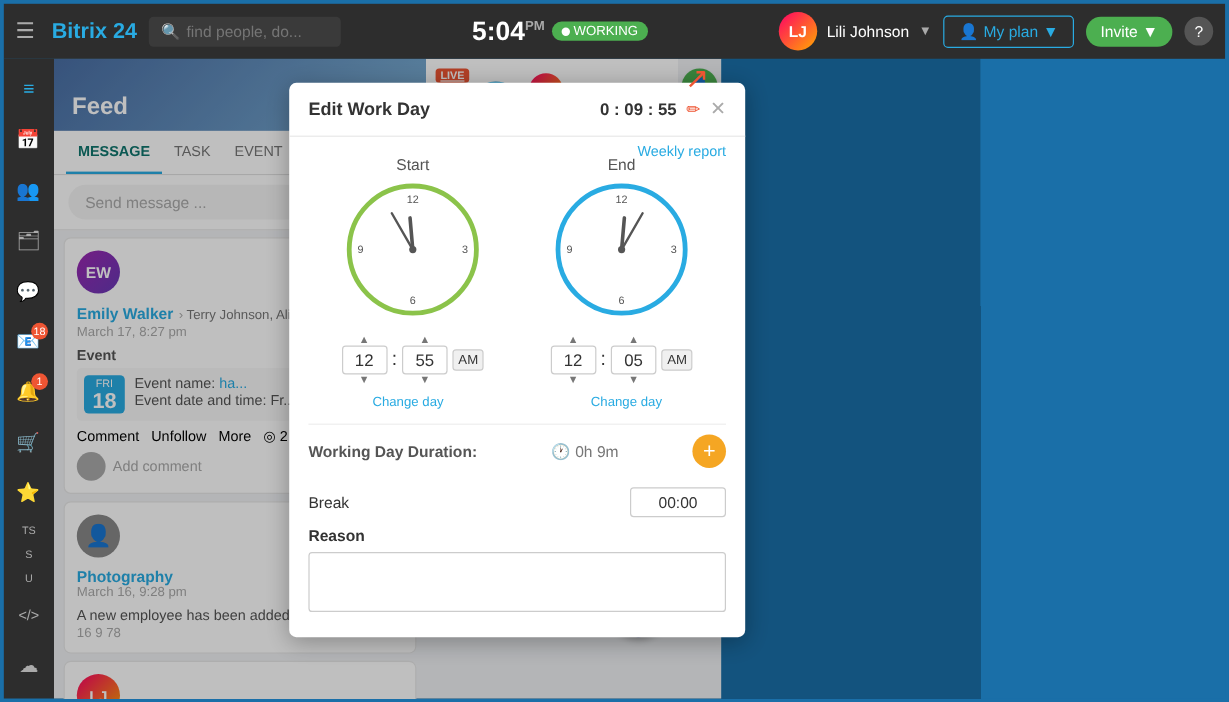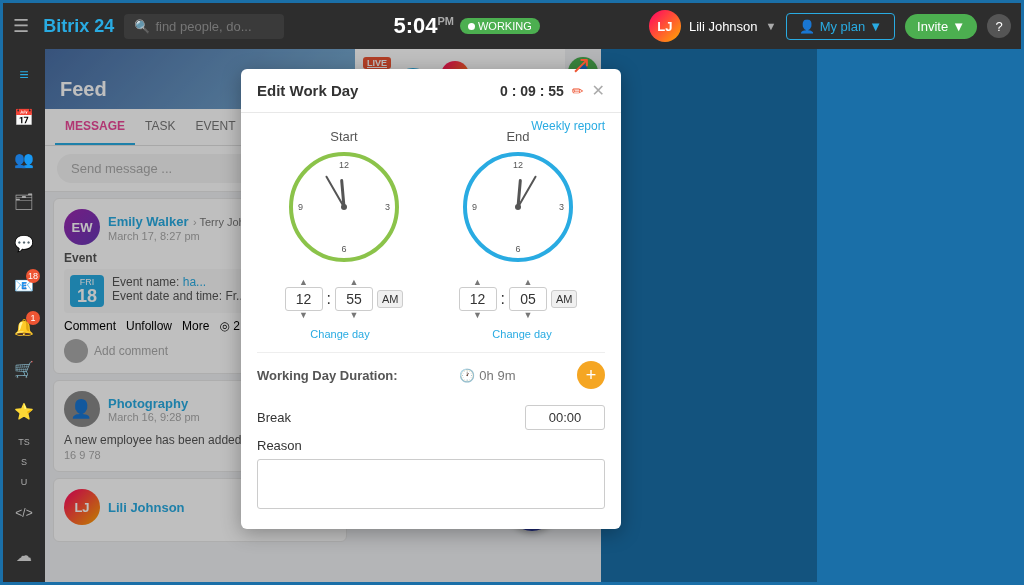--- a/index.html
+++ b/index.html
@@ -162,21 +162,21 @@
       padding: 0 10px;
     }
     .tab-item {
       padding: 10px 10px;
       font-size: 12px;
       color: #777;
       cursor: pointer;
       border-bottom: 2px solid transparent;
     }
     .tab-item.active {
-      color: #ec4899;
+      color: #0f766e;
       border-bottom: 2px solid #29abe2;
       font-weight: bold;
     }
     .send-message-bar {
       background: #fff;
       padding: 8px 12px;
       border-bottom: 1px solid #e8e8e8;
     }
     .send-message-input {
       background: #f5f5f5;
@@ -187,21 +187,21 @@
       cursor: pointer;
     }
     .feed-items { overflow-y: auto; flex: 1; }
     .feed-item {
       background: #fff;
       margin: 6px 8px;
       border-radius: 6px;
       padding: 10px;
       border: 1px solid #e8e8e8;
     }
-    .feed-item-header { display: flex; align-items: center; gap: 8px; margin-bottom: 6px; }
+    .feed-item-header { display: flex; align-items: flex-start; gap: 8px; margin-bottom: 6px; flex-direction: column; }
     .feed-avatar {
       width: 36px; height: 36px; border-radius: 50%;
       background: linear-gradient(135deg, #f06, #fa0);
       display: flex; align-items: center; justify-content: center;
       color: #fff; font-size: 13px; font-weight: bold; flex-shrink: 0;
     }
     .feed-avatar.gray { background: #ccc; }
     .feed-user-name { font-size: 13px; font-weight: bold; color: #29abe2; }
     .feed-recipients { font-size: 11px; color: #777; }
     .feed-time { font-size: 11px; color: #aaa; }
@@ -329,21 +329,21 @@
       display: flex; align-items: center; justify-content: space-between;
       margin-bottom: 8px;
     }
     .break-label { font-size: 13px; color: #333; }
     .break-input {
       border: 1px solid #ccc; border-radius: 3px;
       padding: 4px 8px; font-size: 13px;
       width: 80px; text-align: center; color: #333;
     }
     .reason-row { margin-top: 6px; }
-    .reason-label { font-size: 13px; color: #333; margin-bottom: 6px; }
+    .reason-label { font-size: 13px; color: #333; margin-bottom: 6px; font-weight: bold; }
     .reason-textarea {
       width: 100%; height: 50px;
       border: 1px solid #ccc; border-radius: 3px;
       padding: 6px; font-size: 12px; resize: none;
       color: #555;
     }
     .weekly-report-link {
       position: absolute;
       right: 16px; top: 50px;
       font-size: 12px; color: #29abe2; cursor: pointer;

